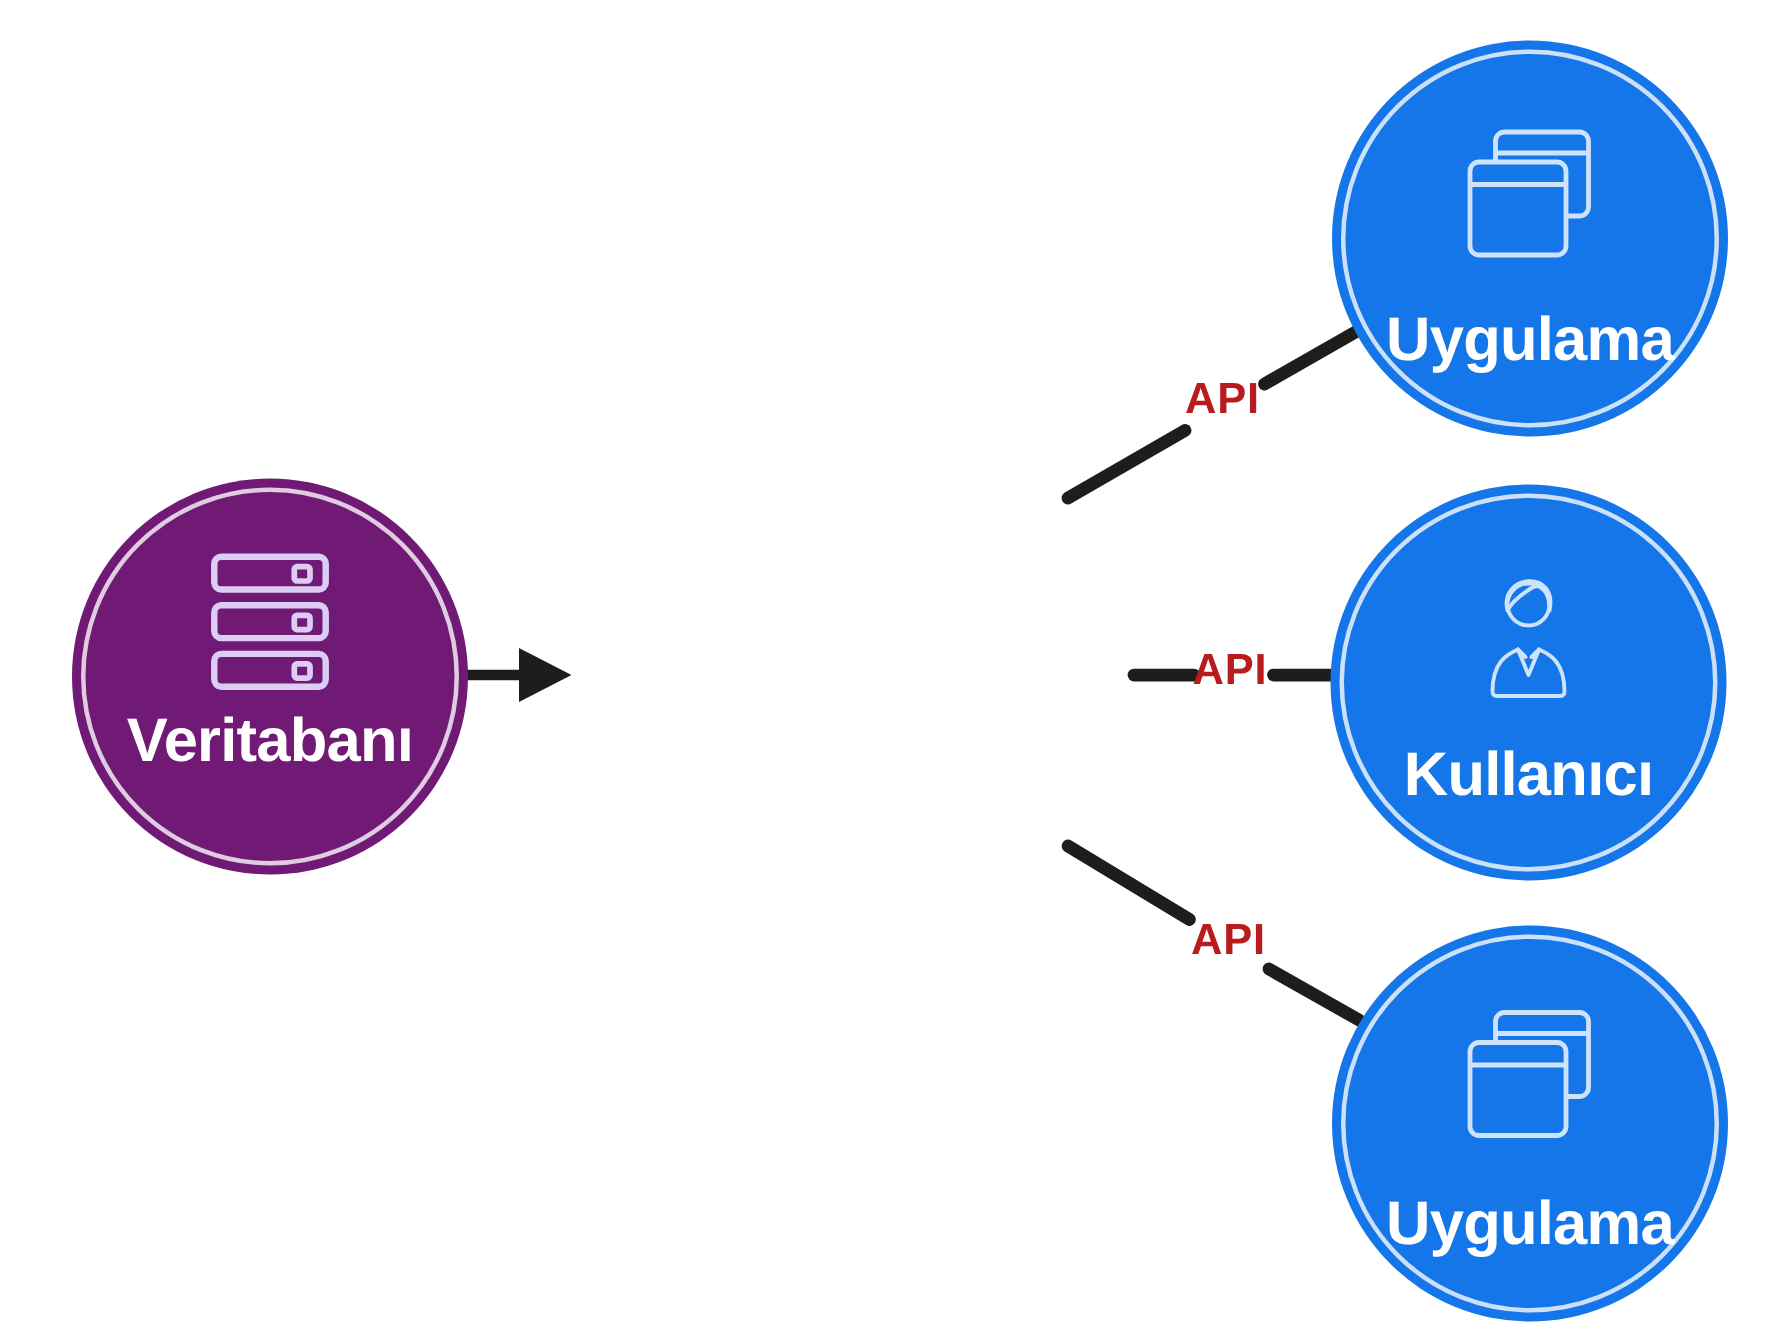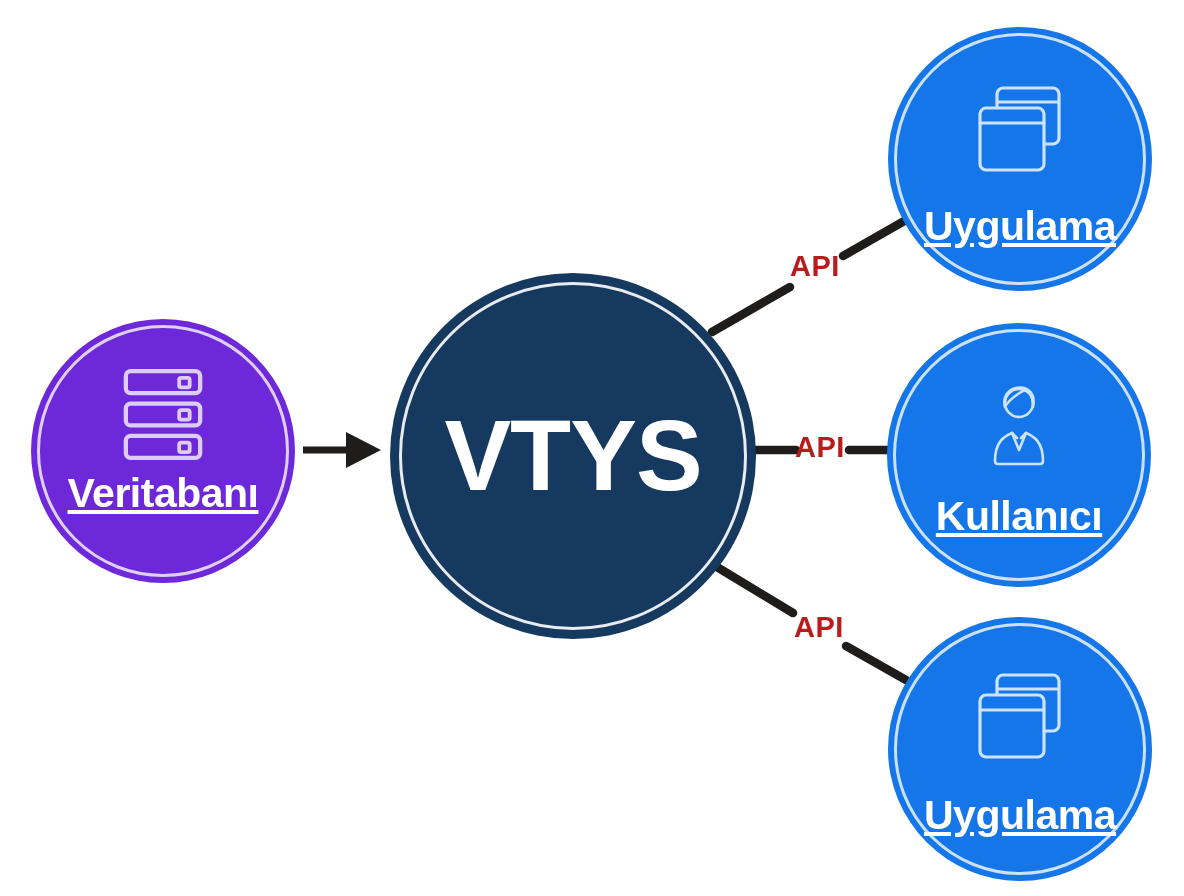--- a/index.html
+++ b/index.html
@@ -28,23 +28,23 @@
   
   .node::after {
     content: "";
     position: absolute;
     inset: 6px;
     border: 3px solid rgba(255,255,255,0.78);
     border-radius: 50%;
     pointer-events: none;
   }
   .node-purple {
-    left: 31px; top: 319px;
+    left: 48px; top: 319px;
     width: 264px; height: 264px;
-    background: #6d28d9;
+    background: #701a75;
   }
   .node-navy {
     left: 390px; top: 273px;
     width: 366px; height: 366px;
     background: #15395f;
   }
   .node-navy::after { inset: 9px; border-width: 3.5px; border-color: rgba(255,255,255,0.9); }
   .node-blue {
     width: 264px; height: 264px;
     background: #1476e8;
@@ -56,21 +56,20 @@
   .node-label {
     position: absolute;
     left: 0; right: 0;
     text-align: center;
     color: #ffffff;
     font-weight: 800;
     font-size: 41px;
     letter-spacing: -0.5px;
     line-height: 1.05;
     white-space: nowrap;
-    text-decoration: underline;
   }
   .node-purple .node-label      { top: 153px; }
   .node-blue-top .node-label    { top: 178px; }
   .node-blue-mid .node-label    { top: 172px; }
   .node-blue-bottom .node-label { top: 177px; }
 
   .vtys-label {
     position: absolute;
     left: 0; right: 0;
     top: 132px;
@@ -140,23 +139,20 @@
       <rect x="3" y="3" width="78" height="23" rx="5"></rect>
       <rect x="59" y="10" width="11" height="10" rx="2" stroke-width="4"></rect>
       <rect x="3" y="37" width="78" height="23" rx="5"></rect>
       <rect x="59" y="44" width="11" height="10" rx="2" stroke-width="4"></rect>
       <rect x="3" y="71" width="78" height="23" rx="5"></rect>
       <rect x="59" y="78" width="11" height="10" rx="2" stroke-width="4"></rect>
     </svg>
     <div class="node-label">Veritabanı</div>
   </div>
 
-  <div class="node node-navy">
-    <div class="vtys-label">VTYS</div>
-  </div>
 
   <div class="node node-blue node-blue-top">
     <svg class="node-icon icon-windows" viewBox="0 0 84 86" xmlns="http://www.w3.org/2000/svg" fill="none" stroke="#cde2fb" stroke-width="3.2" stroke-linejoin="round">
       <rect x="19" y="2" width="62" height="56" rx="6"></rect>
       <line x1="19" y1="16" x2="81" y2="16"></line>
       <rect x="2" y="22" width="64" height="62" rx="6" fill="#1476e8"></rect>
       <line x1="2" y1="37" x2="66" y2="37"></line>
     </svg>
     <div class="node-label">Uygulama</div>
   </div>

